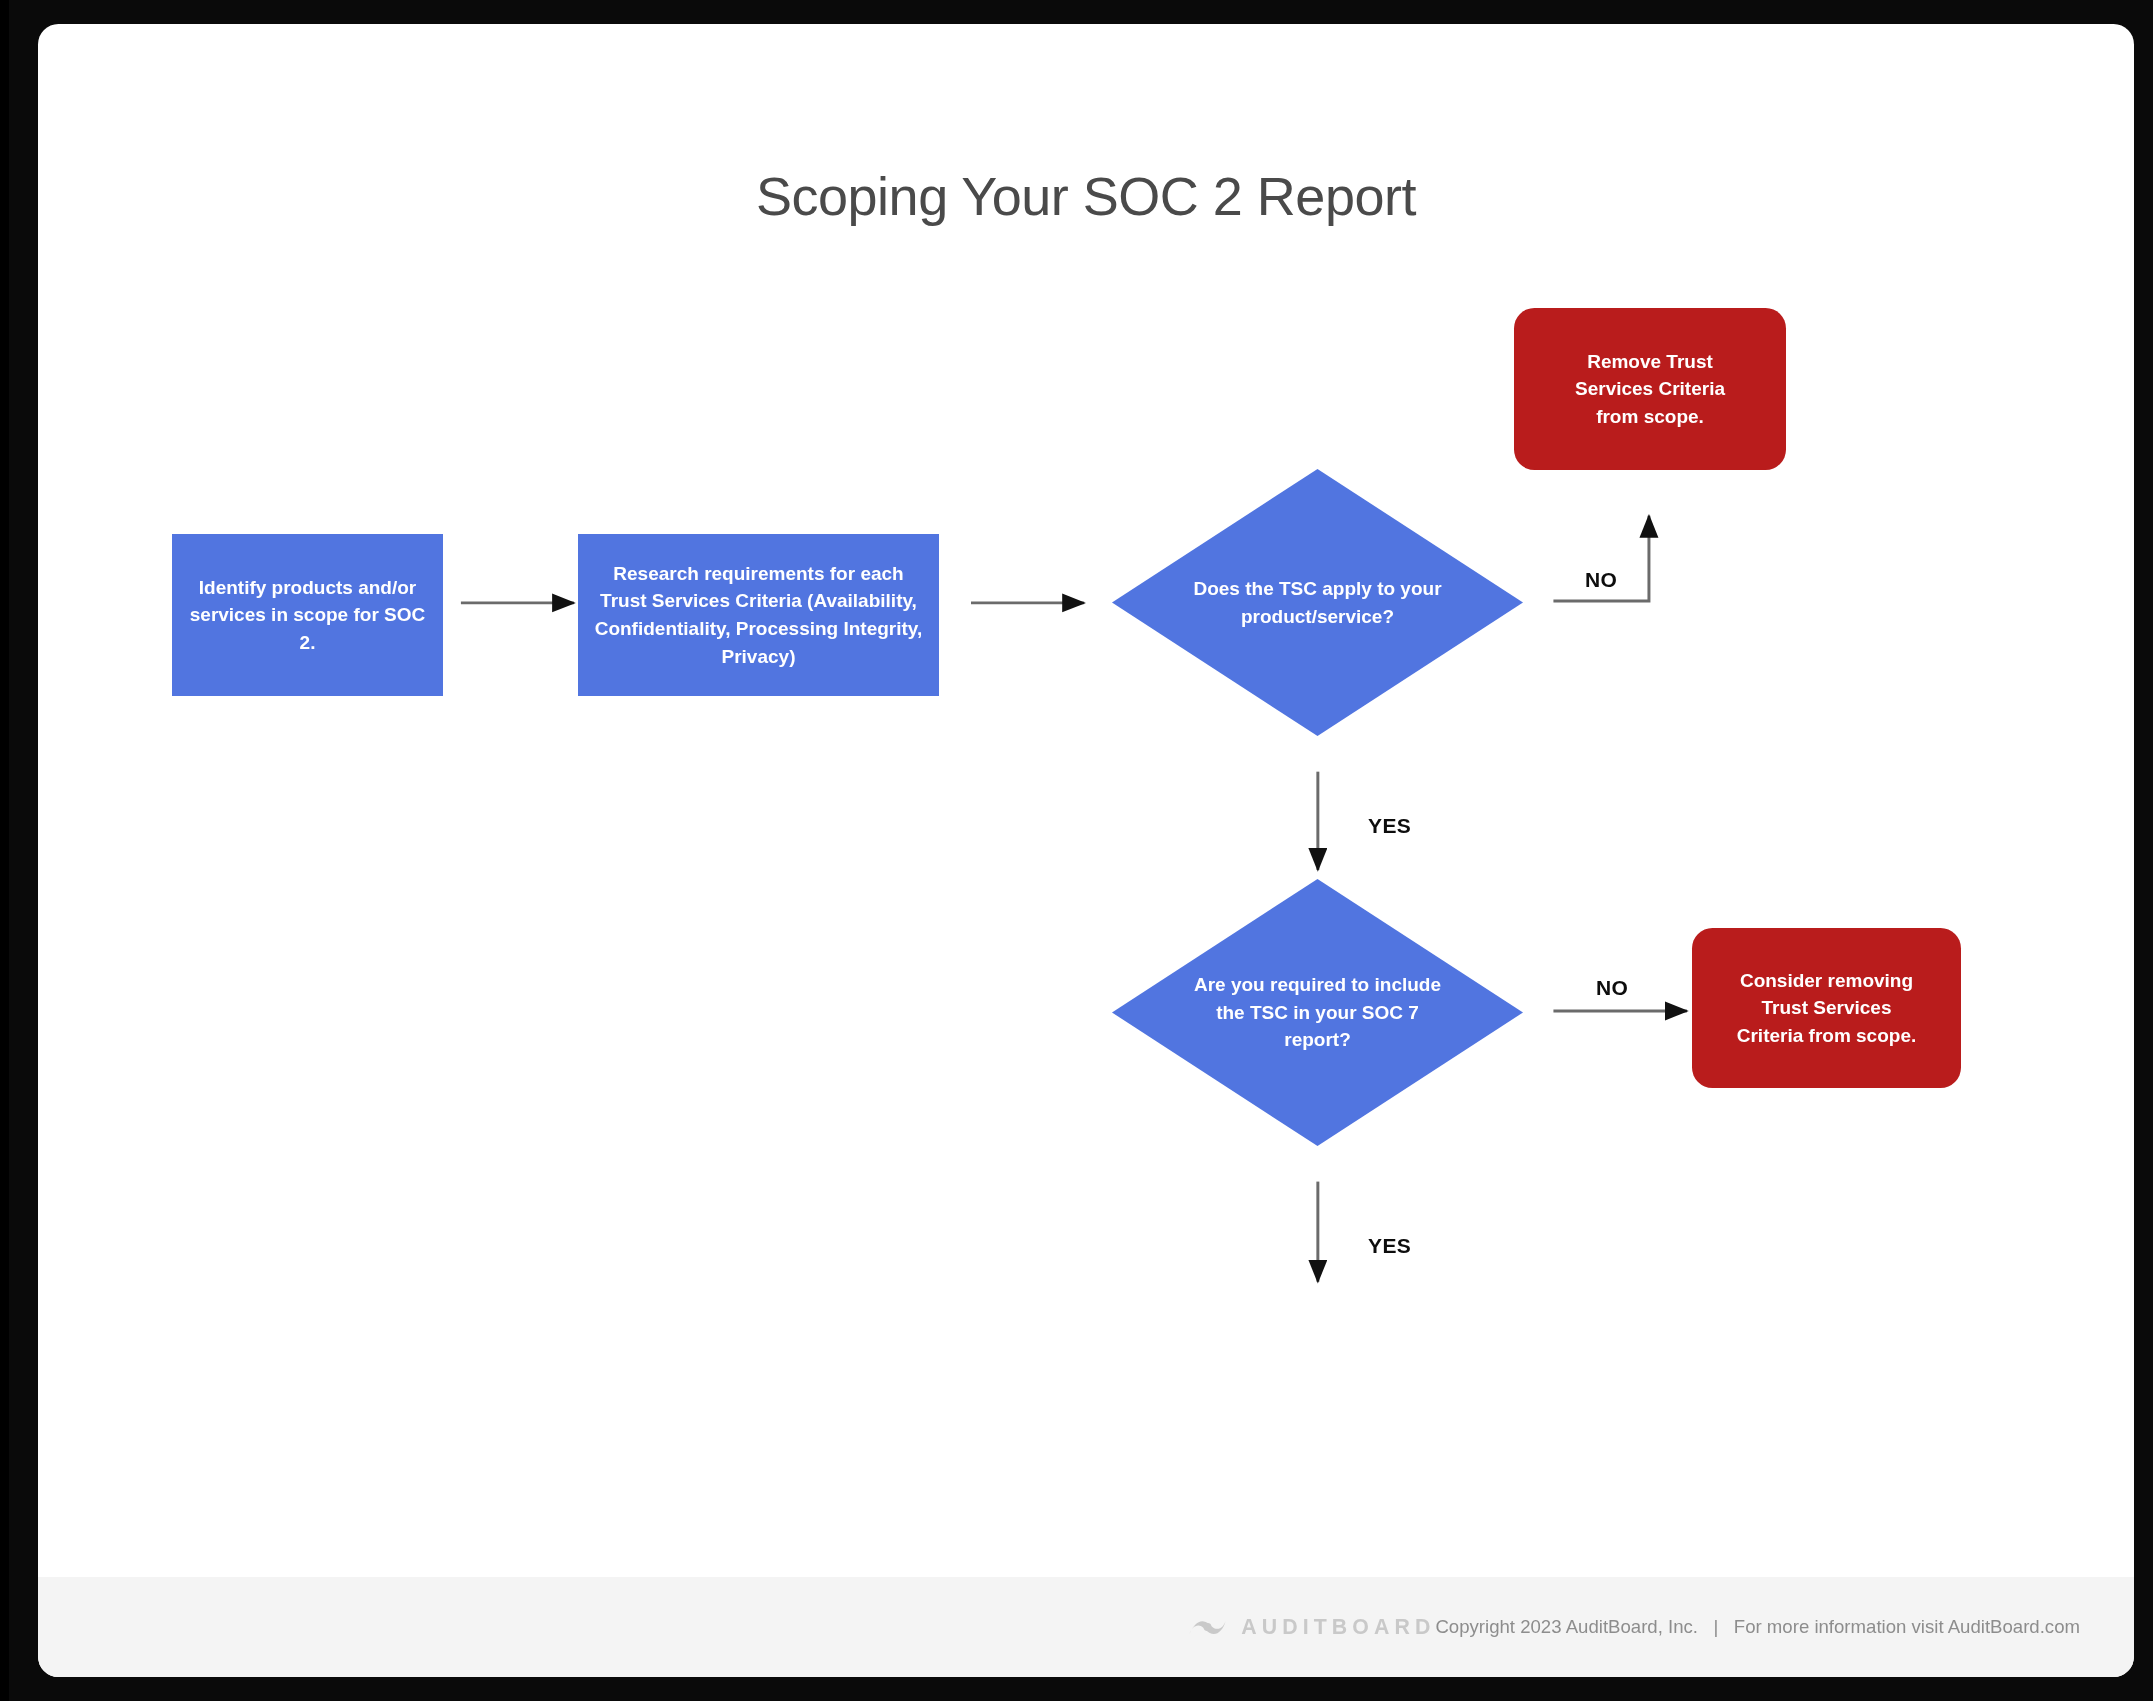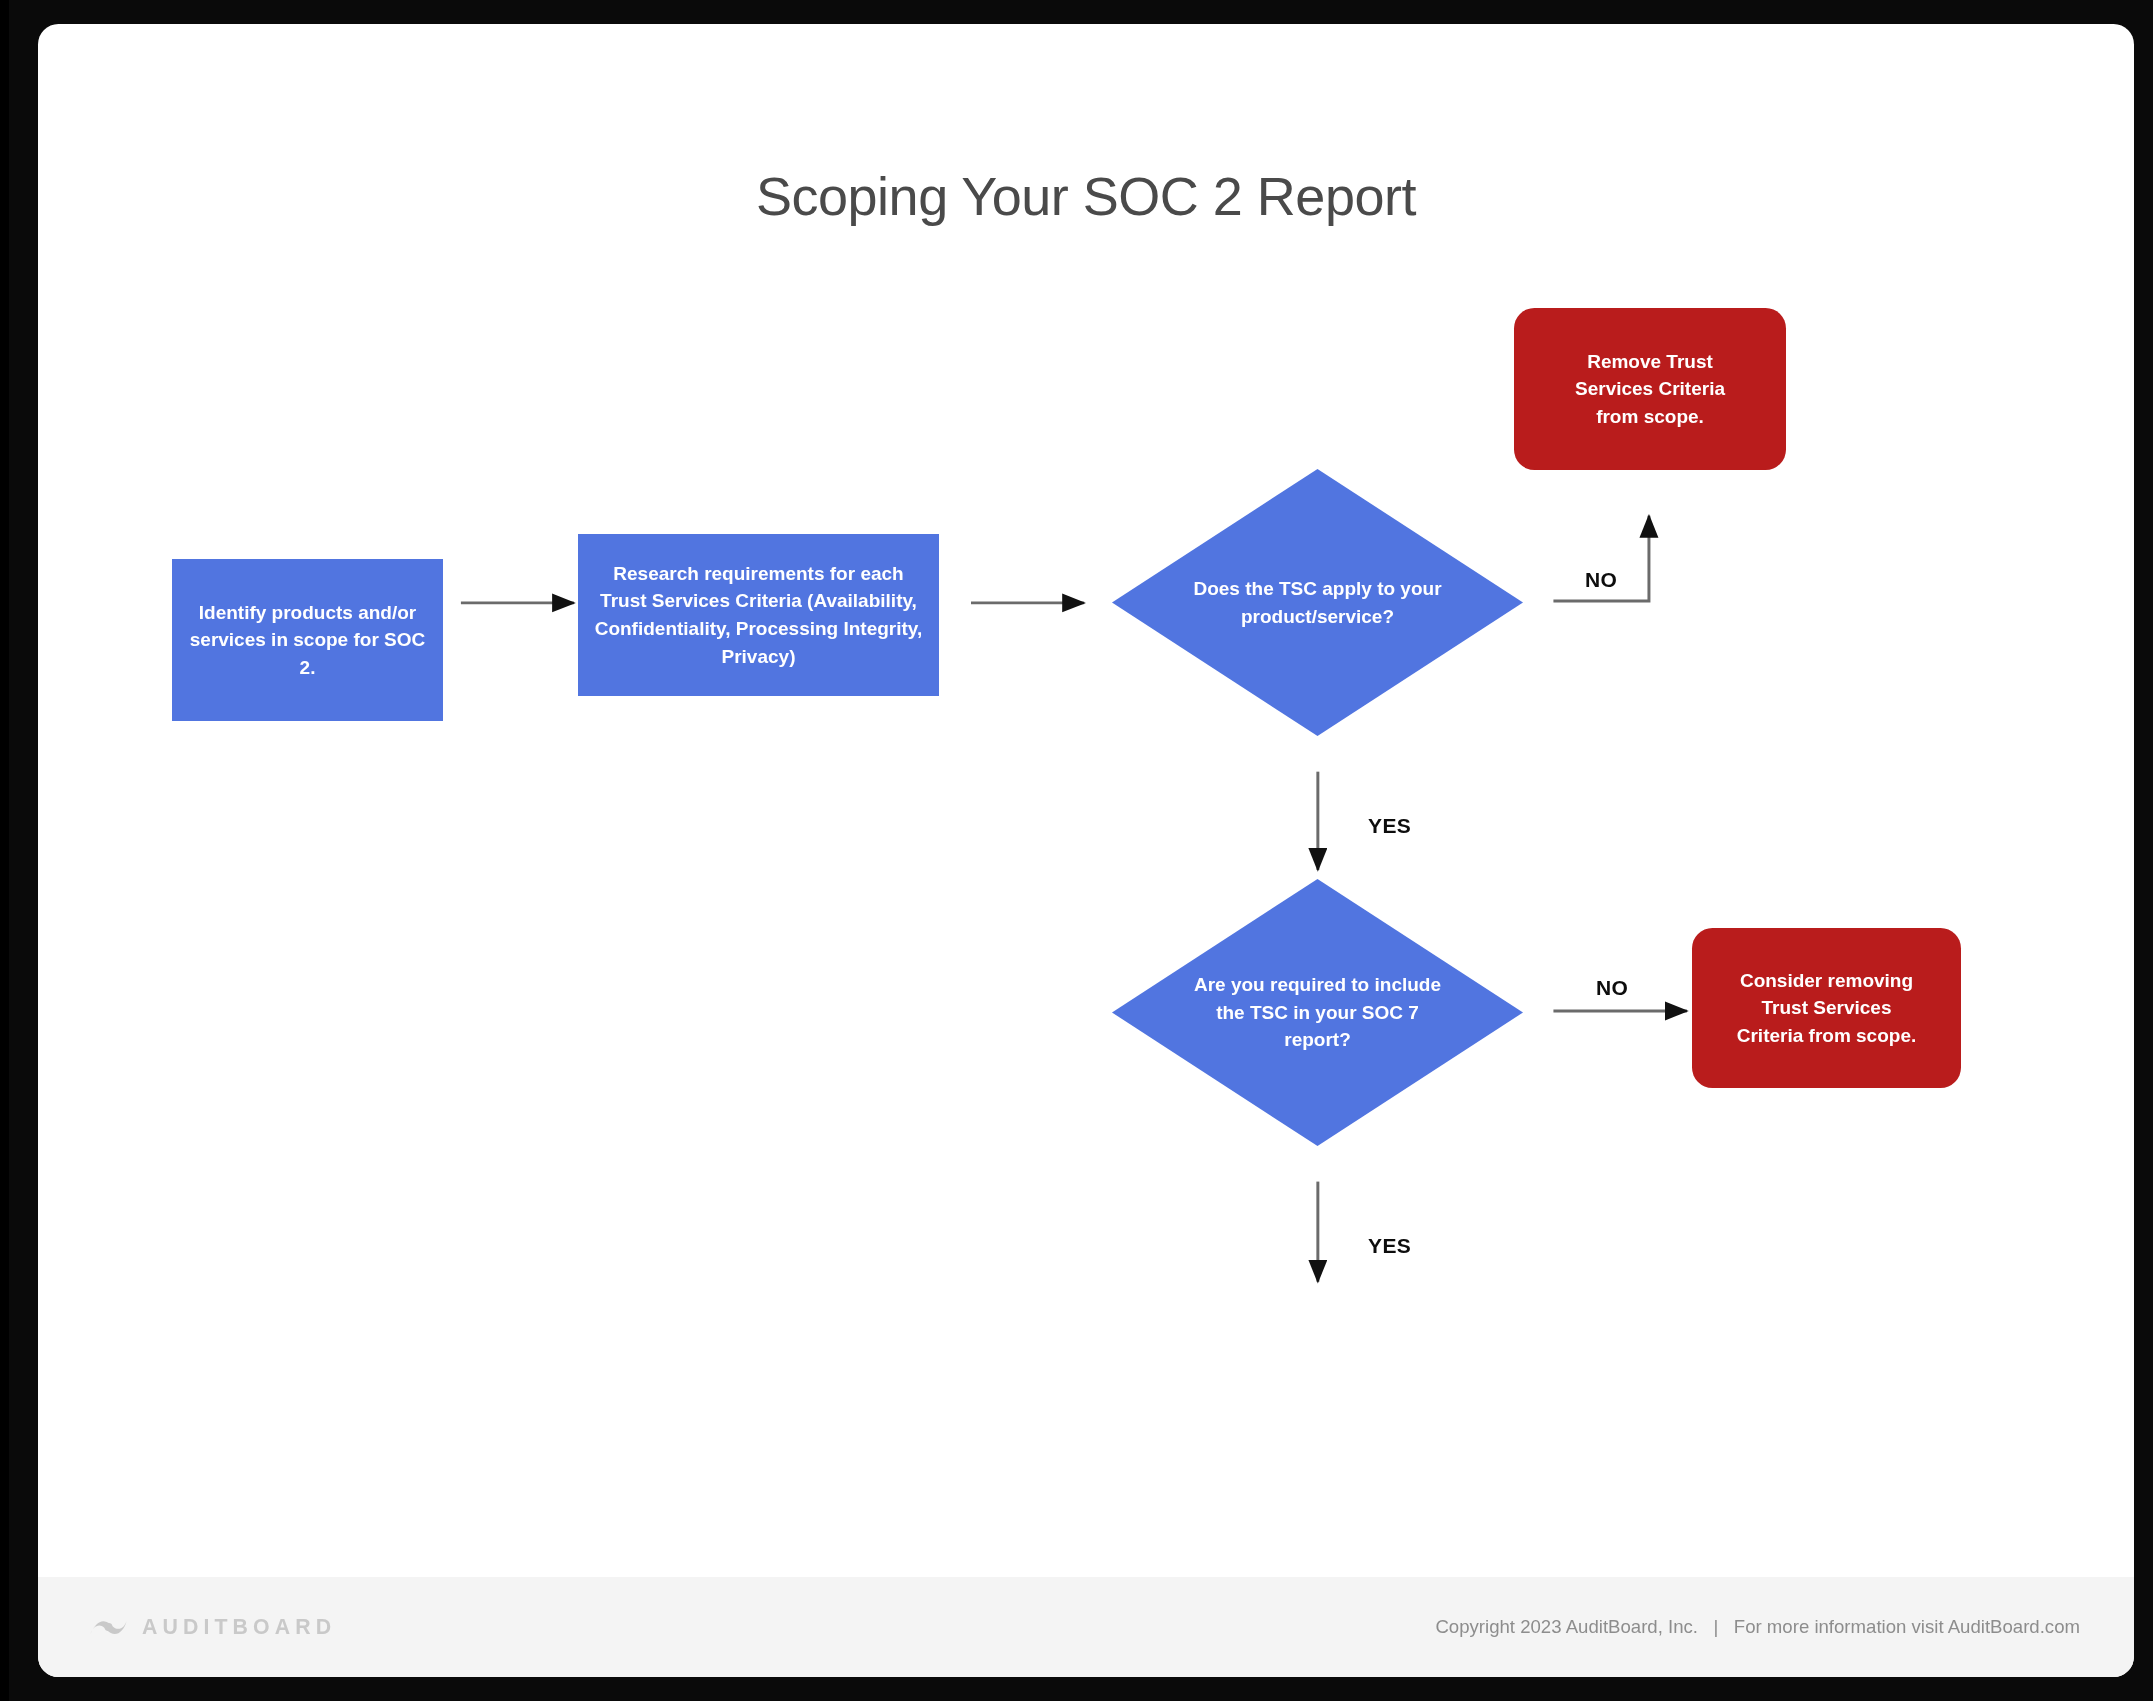--- a/index.html
+++ b/index.html
@@ -104,21 +104,21 @@
   
   #footer {
     position: absolute;
     left: 0;
     bottom: 0;
     width: 2096px;
     height: 100px;
     background: #f4f4f4;
     display: flex;
     align-items: center;
-    justify-content: space-between;
+    justify-content: flex-end;
   }
   #brand {
     display: flex;
     align-items: center;
     margin-left: 51px;
   }
   #brand-mark {
     width: 39px;
     height: 28px;
     margin-right: 14px;
@@ -159,21 +159,21 @@
 
         <path d="M 1634 622 L 1737 622 L 1737 530" fill="none" stroke="#6b6b6b" stroke-width="3.2" marker-end="url(#ah)"></path>
 
         <line x1="1380" y1="806" y2="912" x2="1380" stroke="#6b6b6b" stroke-width="3.2" marker-end="url(#ah)"></line>
 
         <line x1="1634" y1="1064" x2="1778" y2="1064" stroke="#6b6b6b" stroke-width="3.2" marker-end="url(#ah)"></line>
 
         <line x1="1380" y1="1248" x2="1380" y2="1356" stroke="#6b6b6b" stroke-width="3.2" marker-end="url(#ah)"></line>
       </svg>
 
-      <div class="node rect" style="left:134px; top:535px; width:271px; height:162px;">
+      <div class="node rect" style="left:134px; top:510px; width:271px; height:162px;">
         <span>Identify products and/or services in scope for SOC 2.</span>
       </div>
 
       <div class="node rect" style="left:540px; top:510px; width:361px; height:162px;">
         <span>Research requirements for each Trust Services Criteria (Availability, Confidentiality, Processing Integrity, Privacy)</span>
       </div>
 
       <div class="node diamond" style="left:1074px; top:445px; width:411px; height:267px;">
         <span style="max-width:250px;">Does the TSC apply to your product/service?</span>
       </div>

